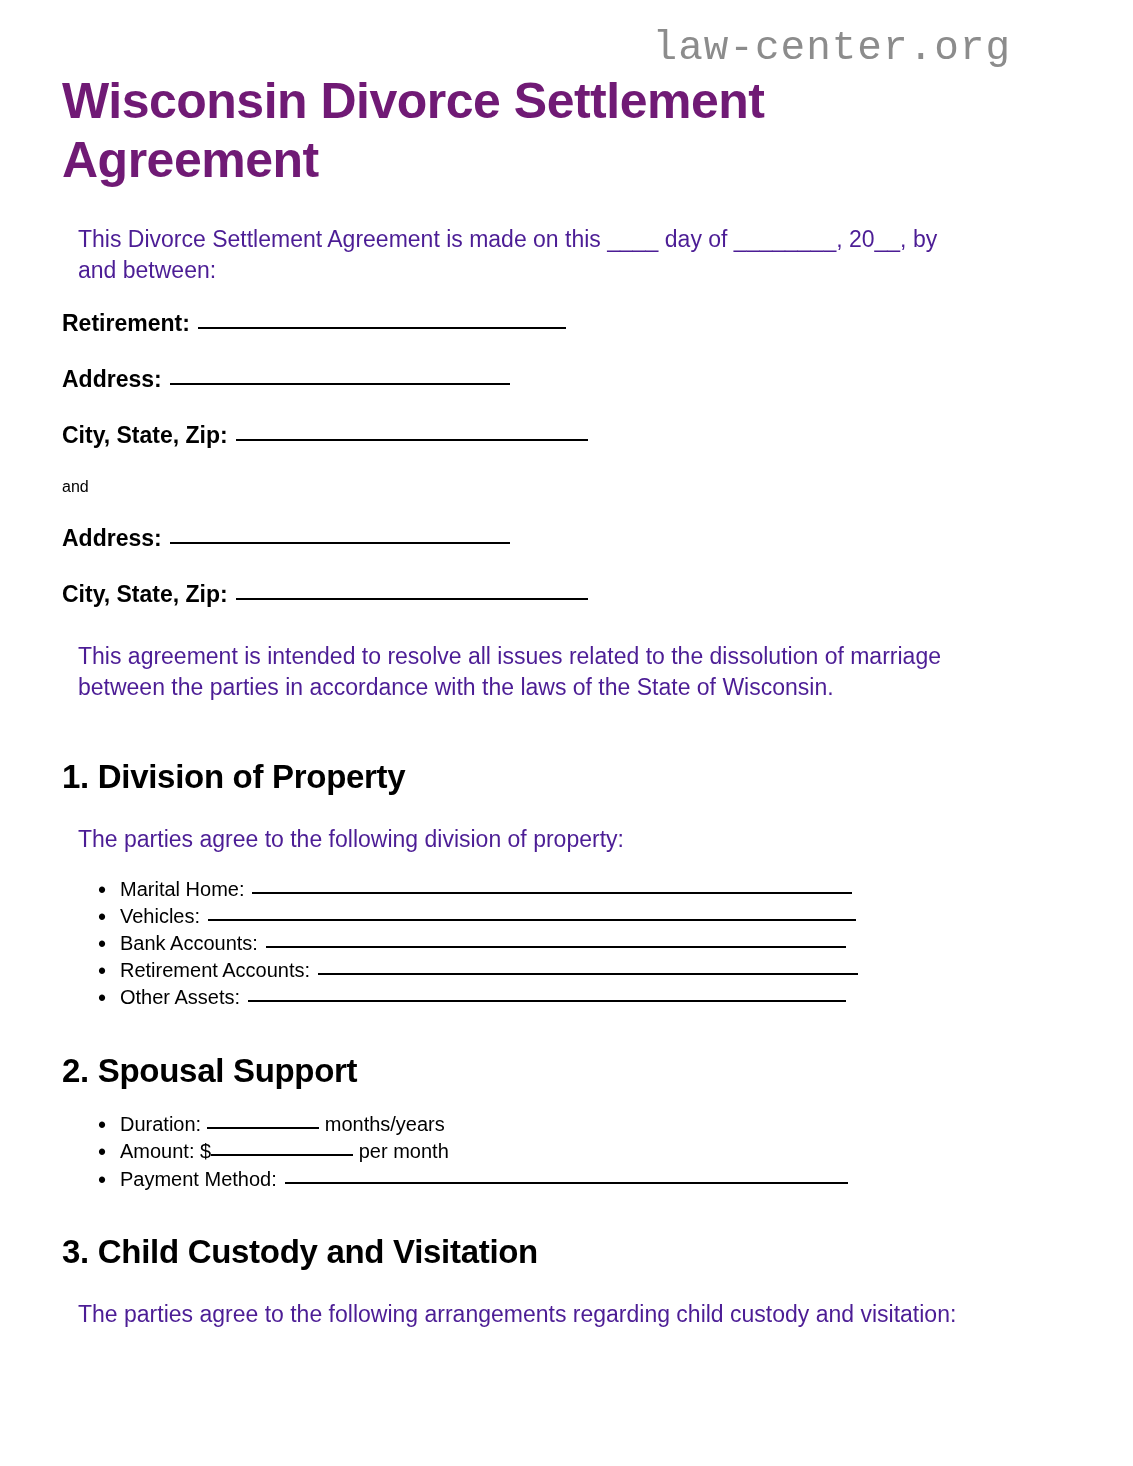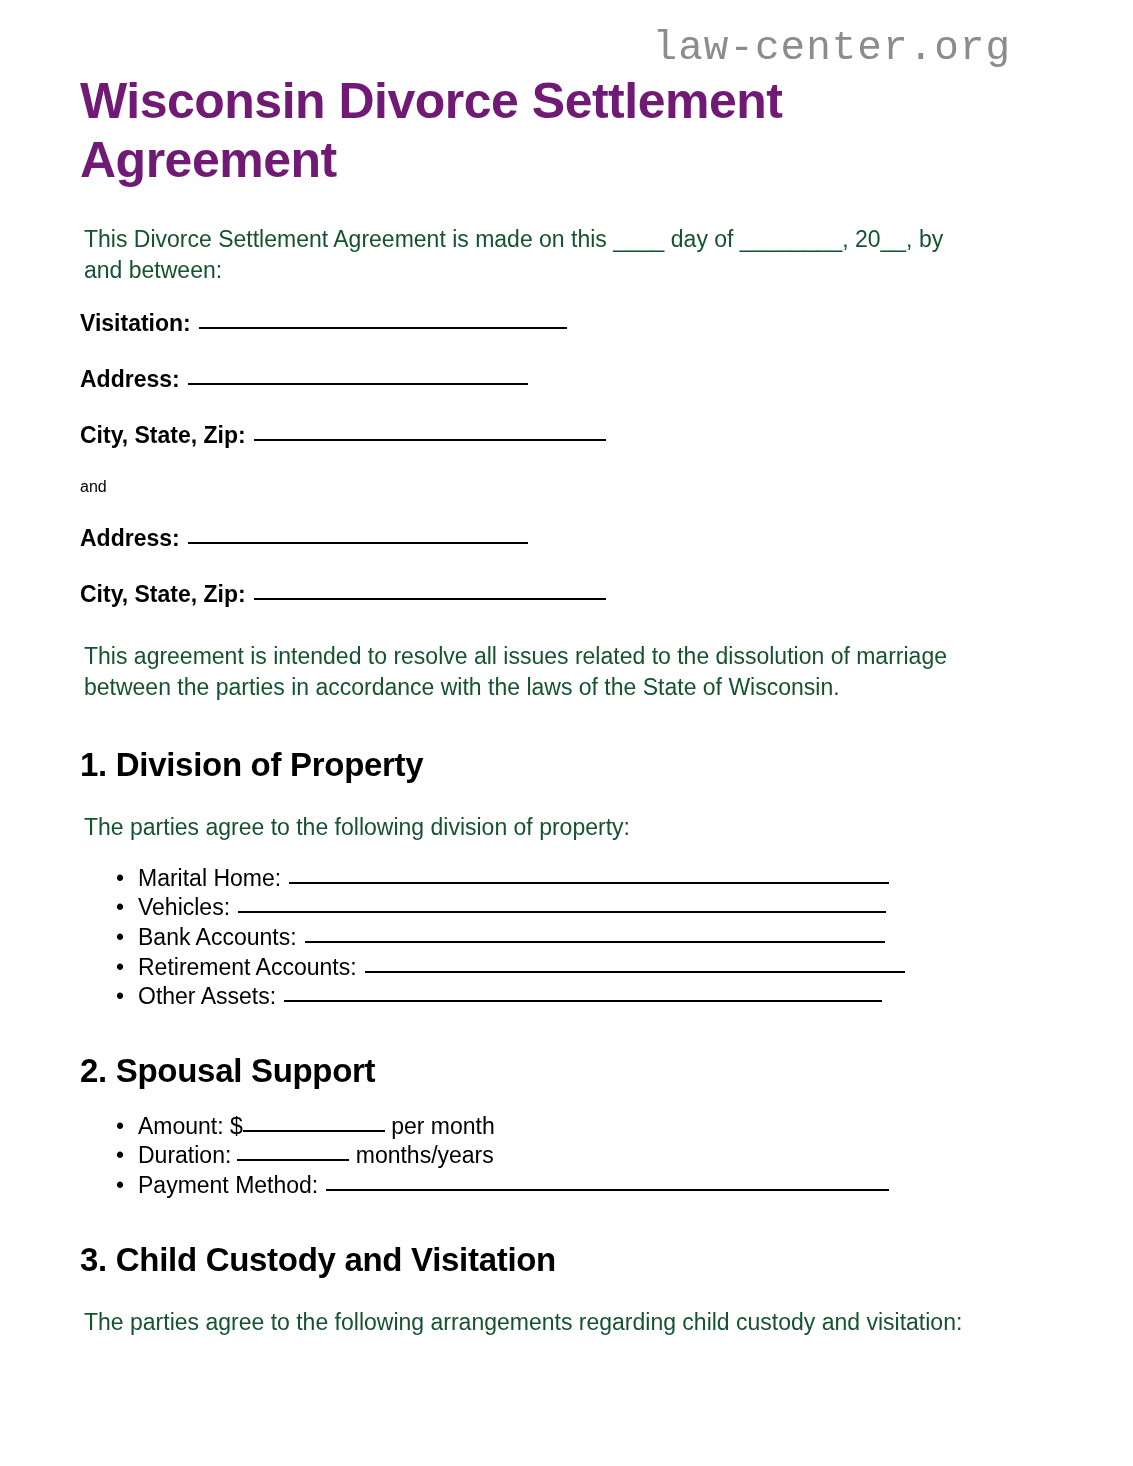--- a/index.html
+++ b/index.html
@@ -14,21 +14,21 @@
     color: #000000;
     position: relative;
     overflow: hidden;
   }
 
   .page {
     position: relative;
     width: 1047px;
     height: 1466px;
     box-sizing: border-box;
-    padding: 0 80px;
+    padding: 0 62px;
   }
 
   
   .watermark {
     position: absolute;
     top: 28px;
     right: 36px;
     font-family: "Liberation Mono", "DejaVu Sans Mono", monospace;
     font-size: 41px;
     letter-spacing: 1px;
@@ -46,22 +46,22 @@
     line-height: 1.18;
     letter-spacing: -0.5px;
     max-width: 820px;
     color: #701a75;
   }
 
   
   .para {
     font-size: 23px;
     line-height: 1.33;
-    margin: 4px;
-    color: #14532d;
+    margin: 16px;
+    color: #4c1d95;
   }
   .para.intro {
     margin-top: 34px;
     max-width: 980px;
   }
   .para.recital {
     margin-top: 32px;
     max-width: 960px;
   }
   .para.lead {
@@ -110,21 +110,21 @@
   }
 
   
   ul.fields {
     list-style: none;
     margin: 22px 0 0 0;
     padding: 0 0 0 36px;
   }
   ul.fields li {
     position: relative;
-    font-size: 23px;
+    font-size: 20px;
     line-height: 1.16;
     padding-left: 22px;
     margin-bottom: 3px;
     white-space: nowrap;
   }
   ul.fields li::before {
     content: "\2022";
     position: absolute;
     left: 0;
     top: 0;
@@ -163,21 +163,21 @@
 <div class="page">
 
   <div class="watermark">law-center.org</div>
 
   <h1 class="doc-title">Wisconsin Divorce Settlement Agreement</h1>
 
   <p class="para intro">This Divorce Settlement Agreement is made on this ____ day of ________, 20__, by and between:</p>
 
   <div class="party-block">
     <div class="field-row">
-      <span class="field-label">Visitation:</span><span class="field-rule rule-w1"></span>
+      <span class="field-label">Retirement:</span><span class="field-rule rule-w1"></span>
     </div>
     <div class="field-row">
       <span class="field-label">Address:</span><span class="field-rule rule-w2"></span>
     </div>
     <div class="field-row">
       <span class="field-label">City, State, Zip:</span><span class="field-rule rule-w3"></span>
     </div>
   </div>
 
   <div class="and-row">and</div>
@@ -198,21 +198,21 @@
   <ul class="fields">
     <li><span>Marital Home:</span><span class="b-rule r-marital"></span></li>
     <li><span>Vehicles:</span><span class="b-rule r-vehicles"></span></li>
     <li><span>Bank Accounts:</span><span class="b-rule r-bank"></span></li>
     <li><span>Retirement Accounts:</span><span class="b-rule r-retirement"></span></li>
     <li><span>Other Assets:</span><span class="b-rule r-other"></span></li>
   </ul>
 
   <h2 class="section-heading">2. Spousal Support</h2>
   <ul class="fields">
+    <li><span>Duration:</span><span class="inline-rule r-duration"></span>&nbsp;<span>months/years</span></li>
     <li><span>Amount: $</span><span class="inline-rule r-amount"></span>&nbsp;<span>per month</span></li>
-    <li><span>Duration:</span><span class="inline-rule r-duration"></span>&nbsp;<span>months/years</span></li>
     <li><span>Payment Method:</span><span class="b-rule r-payment"></span></li>
   </ul>
 
   <h2 class="section-heading">3. Child Custody and Visitation</h2>
   <p class="para lead">The parties agree to the following arrangements regarding child custody and visitation:</p>
 
 </div>
 
 </body></html>

